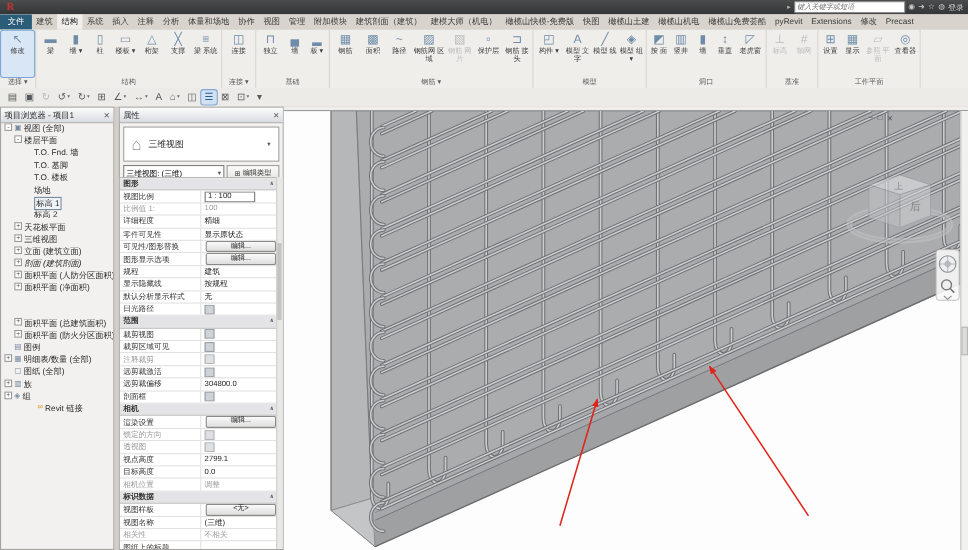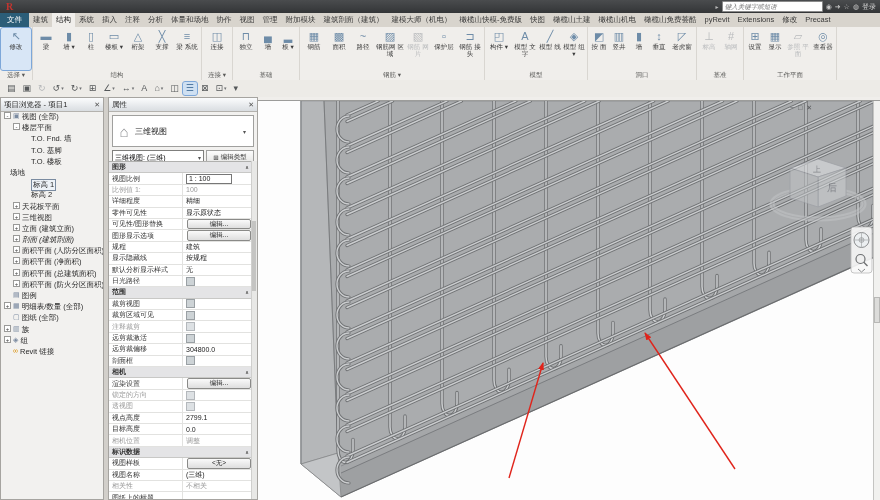--- a/index.html
+++ b/index.html
@@ -349,21 +349,21 @@
         <span class="tlabel">T.O. Fnd. 墙</span>
       </div>
       <div class="titem" style="padding-left: 21px;">
         <span style="width: 9px; flex: 0 0 auto;"></span>
         <span class="tlabel">T.O. 基脚</span>
       </div>
       <div class="titem" style="padding-left: 21px;">
         <span style="width: 9px; flex: 0 0 auto;"></span>
         <span class="tlabel">T.O. 楼板</span>
       </div>
-      <div class="titem" style="">
+      <div class="titem" style="padding-left: 21px;">
         <span style="width: 9px; flex: 0 0 auto;"></span>
         <span class="tlabel">场地</span>
       </div>
       <div class="titem" style="padding-left: 21px;">
         <span style="width: 9px; flex: 0 0 auto;"></span>
         <span class="tlabel selected">标高 1</span>
       </div>
       <div class="titem" style="padding-left: 21px;">
         <span style="width: 9px; flex: 0 0 auto;"></span>
         <span class="tlabel">标高 2</span>
@@ -385,21 +385,21 @@
         <span class="tlabel">剖面 (建筑剖面)</span>
       </div>
       <div class="titem" style="padding-left: 12px;">
         <span class="texp">+</span>
         <span class="tlabel">面积平面 (人防分区面积)</span>
       </div>
       <div class="titem" style="padding-left: 12px;">
         <span class="texp">+</span>
         <span class="tlabel">面积平面 (净面积)</span>
       </div>
-      <div class="titem" style="padding-left: 12px;">
+      <div class="titem" style="padding-left: 12px; margin-top: 20px;">
         <span class="texp">+</span>
         <span class="tlabel">面积平面 (总建筑面积)</span>
       </div>
       <div class="titem" style="padding-left: 12px;">
         <span class="texp">+</span>
         <span class="tlabel">面积平面 (防火分区面积)</span>
       </div>
       <div class="titem" style="padding-left: 3px;">
         <span style="width: 9px; flex: 0 0 auto;"></span>
         <span class="tic">▤</span>
@@ -418,21 +418,21 @@
       <div class="titem" style="padding-left: 3px;">
         <span class="texp">+</span>
         <span class="tic">▥</span>
         <span class="tlabel">族</span>
       </div>
       <div class="titem" style="padding-left: 3px;">
         <span class="texp">+</span>
         <span class="tic">◈</span>
         <span class="tlabel">组</span>
       </div>
-      <div class="titem" style="padding-left: 3px;">
+      <div class="titem" style="padding-left: 3px; margin-left: 21px;">
         <span style="width: 9px; flex: 0 0 auto;"></span>
         <span class="tic link">∞</span>
         <span class="tlabel">Revit 链接</span>
       </div>
     </div>
 </div>
 
 <div id="props" class="panel">
   <div class="phead">
     <span>属性</span>

